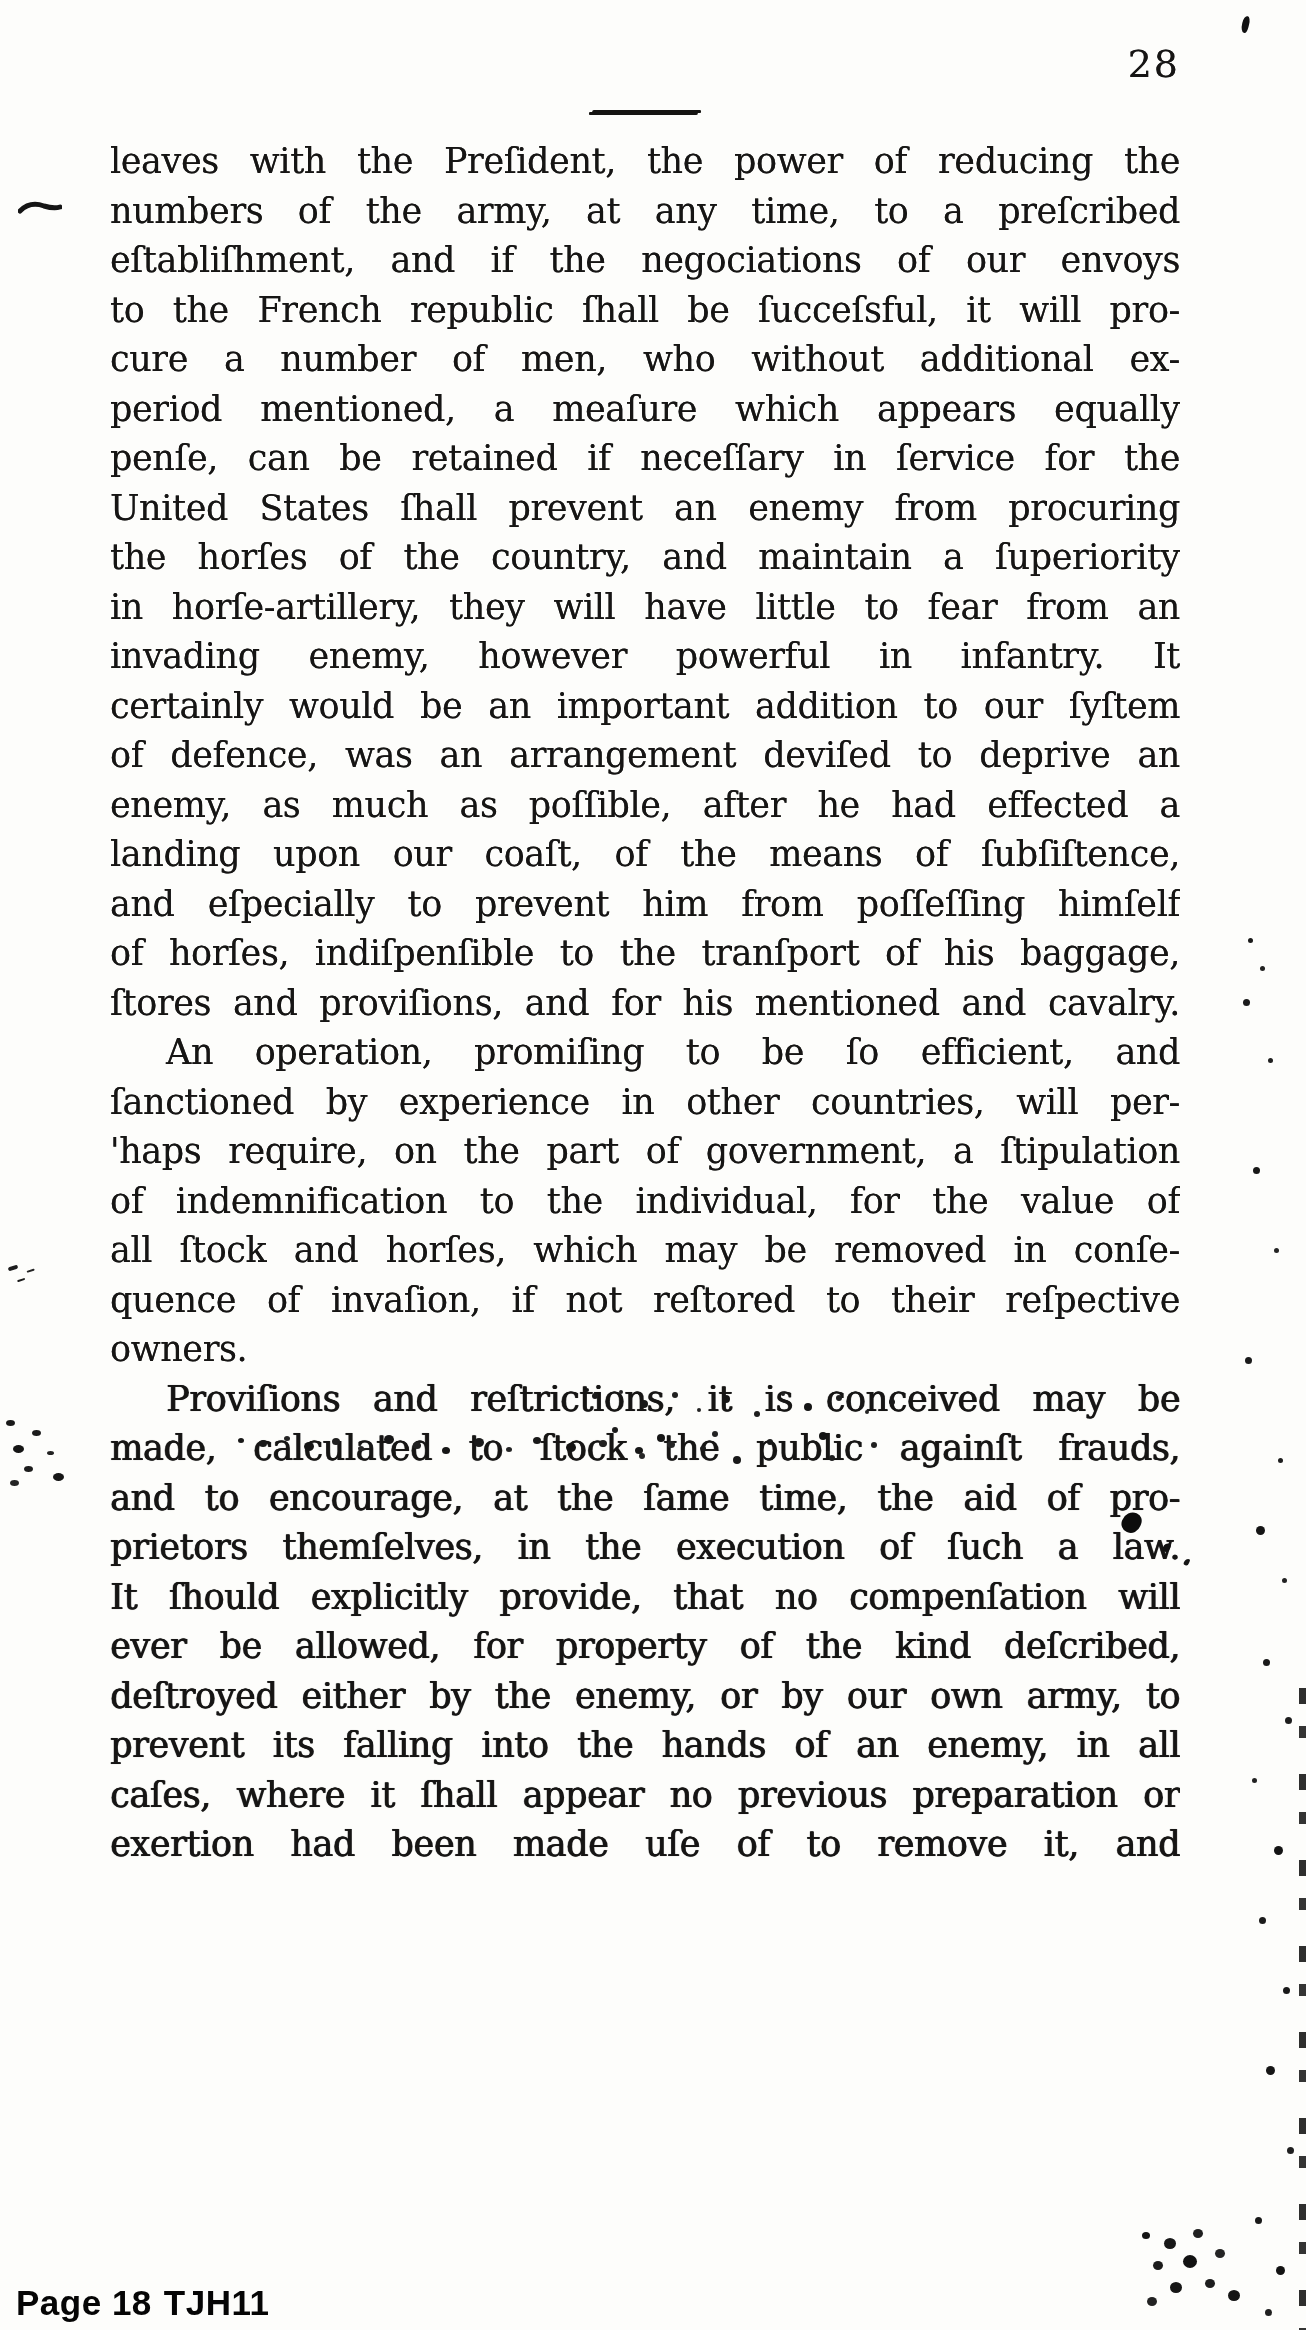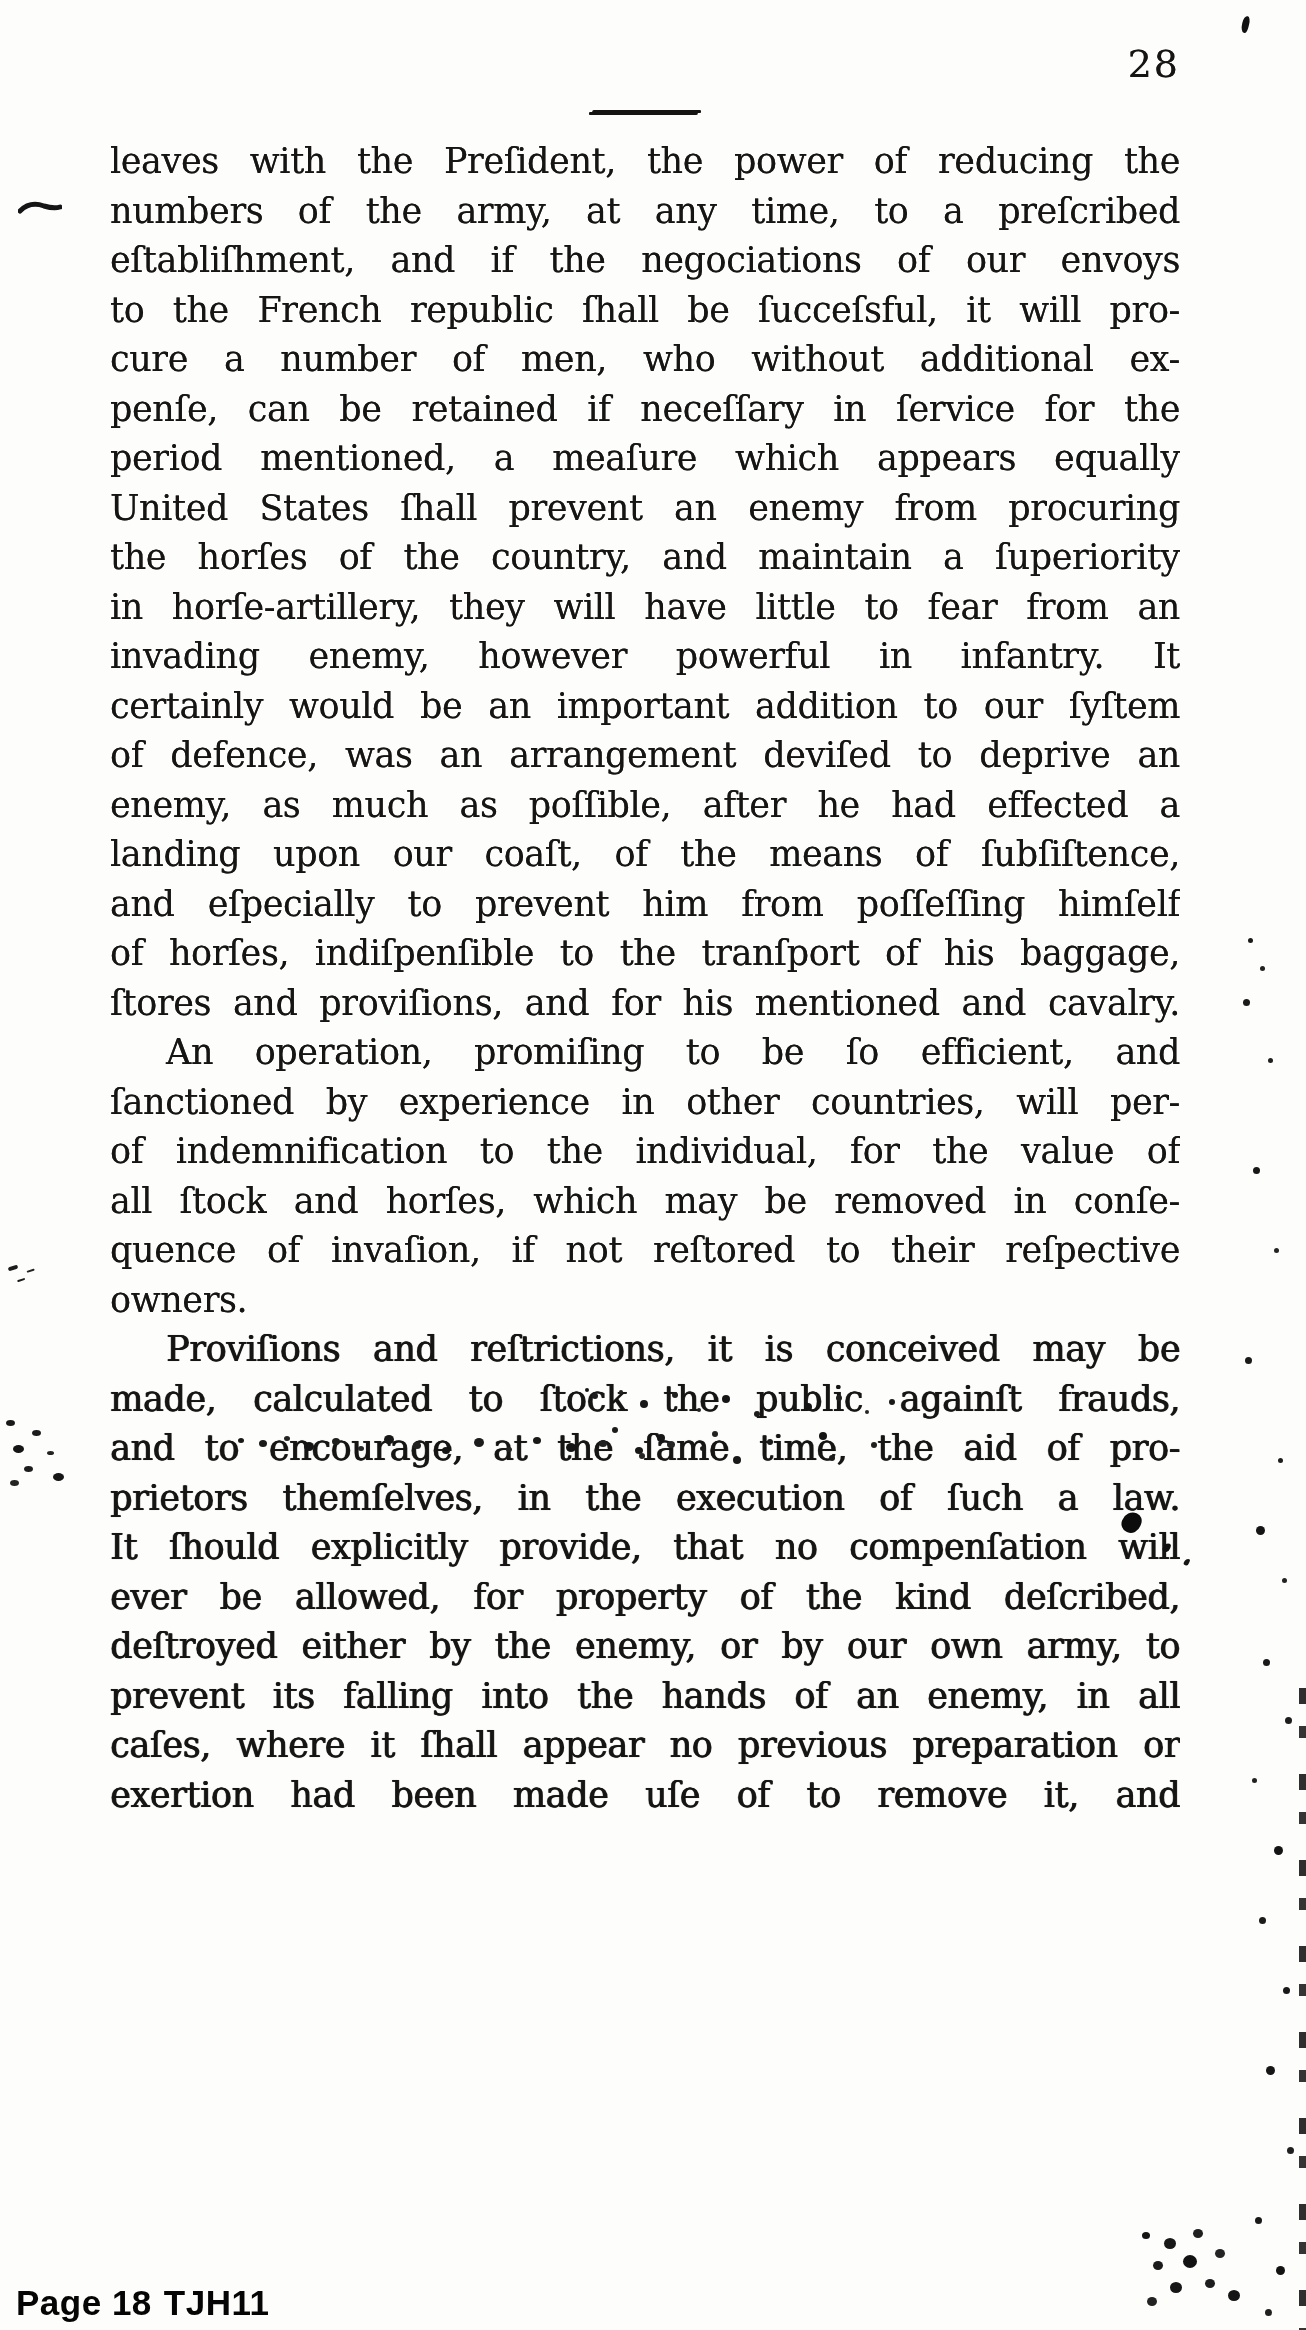--- a/index.html
+++ b/index.html
@@ -144,39 +144,40 @@
   <div class="text-column">
     <div class="page-number">28</div>
     <div class="header-rule"></div>
     <div class="text-block">
         <div class="paragraph">
           <div class="line">leaves with the Preſident, the power of reducing the</div>
           <div class="line">numbers of the army, at any time, to a preſcribed</div>
           <div class="line">eſtabliſhment, and if the negociations of our envoys</div>
           <div class="line">to the French republic ſhall be ſucceſsful, it will pro-</div>
           <div class="line">cure a number of men, who without additional ex-</div>
+          <div class="line">period mentioned, a meaſure which appears equally</div>
           <div class="line">penſe, can be retained if neceſſary in ſervice for the</div>
-          <div class="line">period mentioned, a meaſure which appears equally</div>
         </div>
         <div class="paragraph">
           <div class="line">United States ſhall prevent an enemy from procuring</div>
           <div class="line">the horſes of the country, and maintain a ſuperiority</div>
           <div class="line">in horſe-artillery, they will have little to fear from an</div>
           <div class="line">invading enemy, however powerful in infantry.  It</div>
           <div class="line">certainly would be an important addition to our ſyſtem</div>
           <div class="line">of defence, was an arrangement deviſed to deprive an</div>
           <div class="line">enemy, as much as poſſible, after he had effected a</div>
           <div class="line">landing upon our coaſt, of the means of ſubſiſtence,</div>
           <div class="line">and eſpecially to prevent him from poſſeſſing himſelf</div>
           <div class="line">of horſes, indiſpenſible to the tranſport of his baggage,</div>
           <div class="line">ſtores and proviſions, and for his mentioned and cavalry.</div>
         </div>
         <div class="paragraph">
           <div class="line indent">An operation, promiſing to be ſo efficient, and</div>
           <div class="line">ſanctioned by experience in other countries, will per-</div>
+          <div class="line">'haps require, on the part of government, a ſtipulation</div>
           <div class="line">of indemnification to the individual, for the value of</div>
           <div class="line">all ſtock and horſes, which may be removed in conſe-</div>
           <div class="line">quence of invaſion, if not reſtored to their reſpective</div>
           <div class="line nojust">owners.</div>
         </div>
         <div class="paragraph para-heavy">
           <div class="line indent">Proviſions and reſtrictions, it is conceived may be</div>
           <div class="line">made, calculated to ſtock the public againſt frauds,</div>
           <div class="line">and to encourage, at the ſame time, the aid of pro-</div>
           <div class="line">prietors themſelves, in the execution of ſuch a law.</div>

